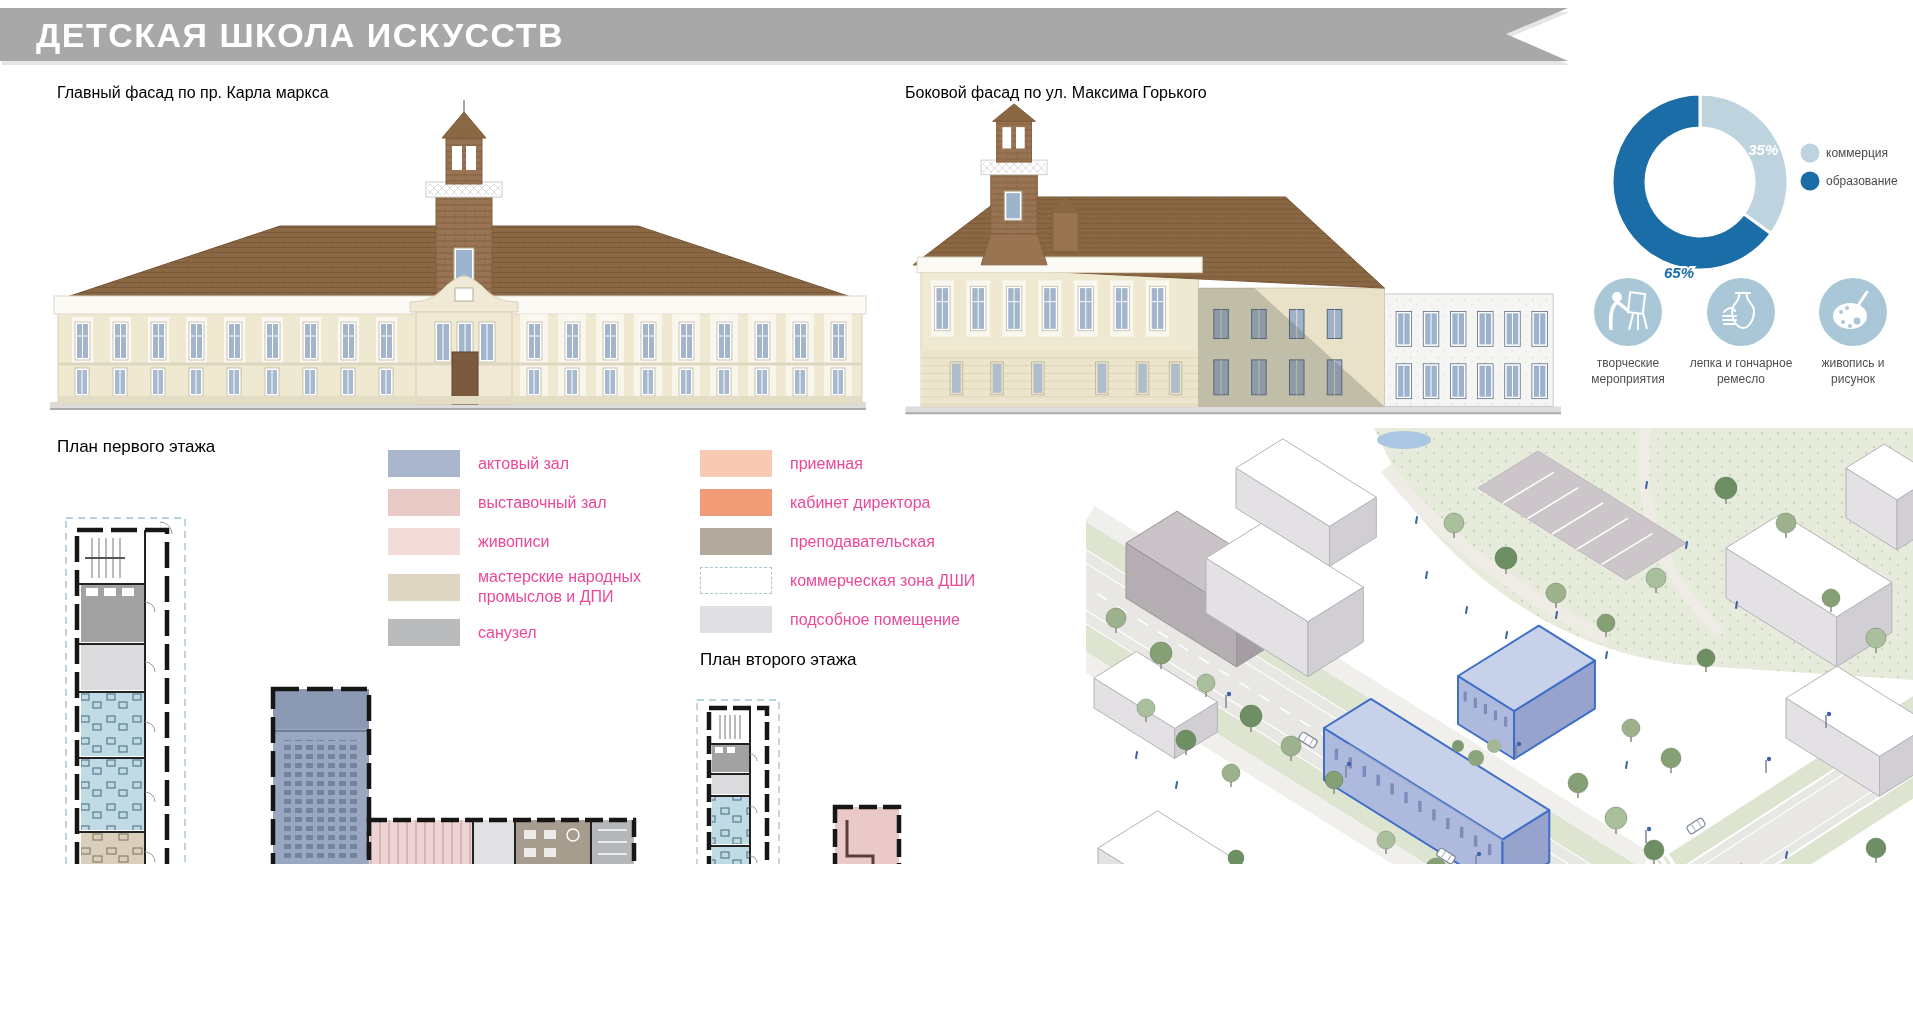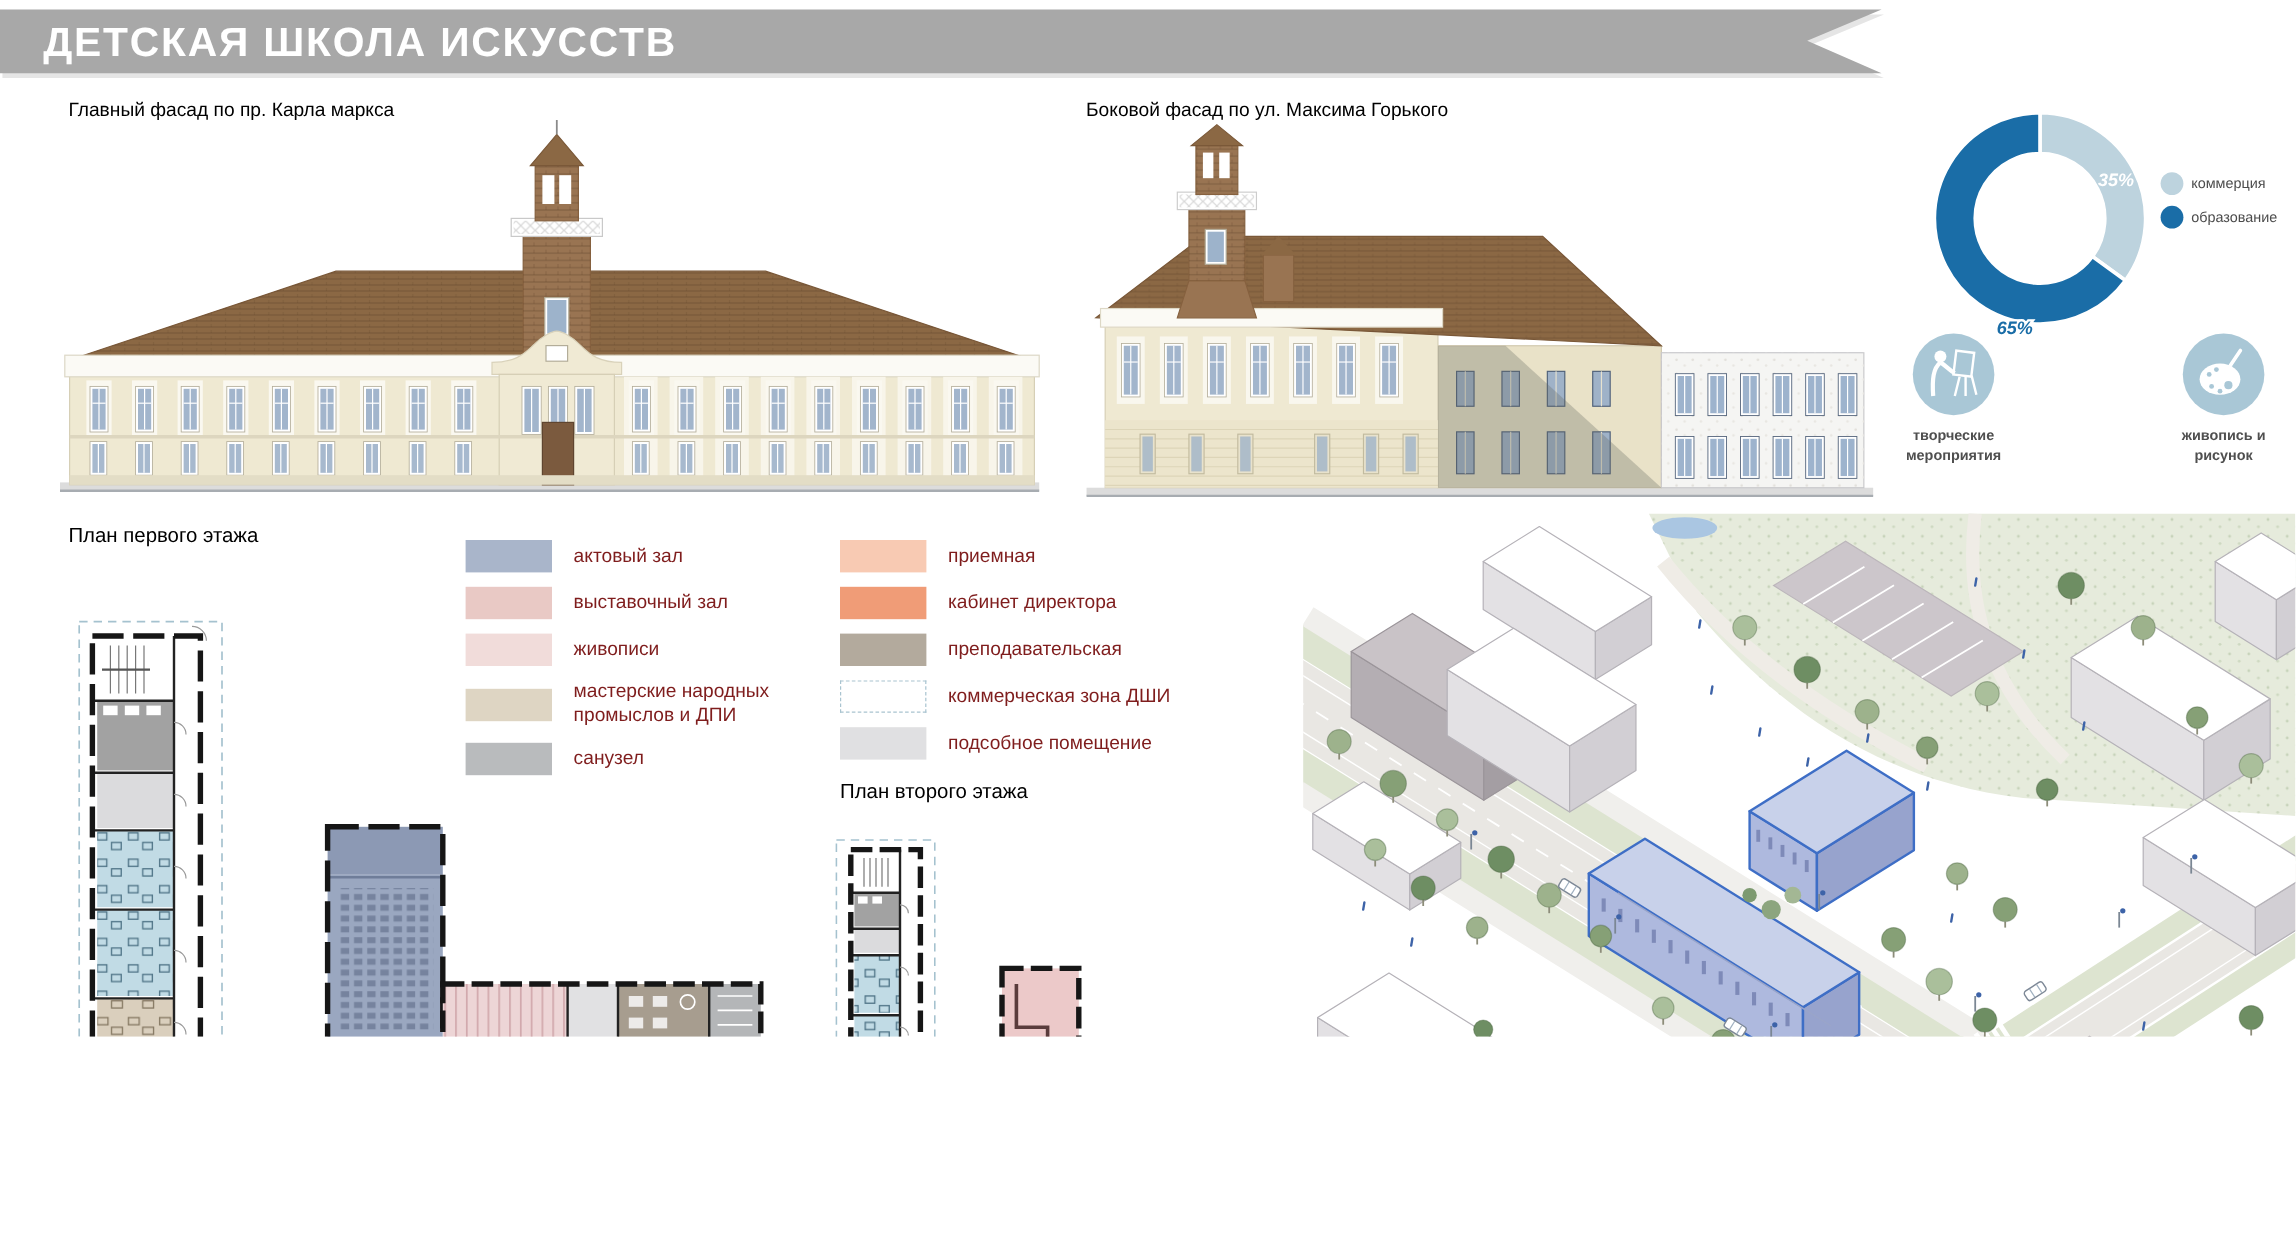--- a/index.html
+++ b/index.html
@@ -5,24 +5,24 @@
   html,body{margin:0;padding:0;background:#fff;}
   .board{position:relative;width:1913px;height:864px;background:#fff;overflow:hidden;
          font-family:"Liberation Sans","DejaVu Sans",sans-serif;}
   .abs{position:absolute;}
   .caption{font-size:16px;color:#000000;}
   .plan-title{font-size:17px;color:#000000;}
   .legend-col{display:flex;flex-direction:column;}
   .legend-row{display:flex;align-items:center;margin-bottom:12px;}
   .swatch{width:72px;height:27px;margin-right:18px;flex:none;}
   .swatch.dashed{border:1.5px dashed #a9c4d0;background:#fff;box-sizing:border-box;}
-  .legend-label{font-size:16px;color:#7f1d1d;line-height:1.25;white-space:pre-line;}
+  .legend-label{font-size:16px;color:#ec4899;line-height:1.25;white-space:pre-line;}
   .activity{position:absolute;width:150px;display:flex;flex-direction:column;align-items:center;}
   .act-circle{width:68px;height:68px;border-radius:50%;display:flex;align-items:center;justify-content:center;}
-  .act-label{margin-top:9px;font-size:12px;line-height:1.35;color:#4f4f4f;text-align:center;white-space:pre-line;font-weight:bold;}
+  .act-label{margin-top:9px;font-size:12px;line-height:1.35;color:#4f4f4f;text-align:center;white-space:pre-line;}
   svg text{font-family:"Liberation Sans","DejaVu Sans",sans-serif;}
 </style>
 </head>
 <body>
 
 <svg width="0" height="0" style="position:absolute">
 <defs>
   <pattern id="seats" width="11" height="9" patternUnits="userSpaceOnUse">
         <rect x="1" y="1" width="7" height="5" fill="#76839e"></rect>
       </pattern>
@@ -415,20 +415,32 @@
           <rect x="31" y="11" width="15" height="20" transform="rotate(7 38 21)"></rect>
           <path d="M35,32 L31,48 M45,31 L49,47 M40,32 L40,48"></path>
         </g>
         <circle cx="19" cy="15" r="5" fill="#ffffff"></circle>
         <path d="M19,20 C13,25 12,34 13,48 M19,20 C24,23 27,27 31,29" stroke="#ffffff" fill="none" stroke-width="3.5"></path>
       </svg>
     </div>
     <div class="act-label">творческие
 мероприятия</div>
   </div>
+  <div class="activity" style="left:1666px;top:278px">
+    <div class="act-circle" style="background: rgb(169, 199, 214);">
+      <svg width="60" height="60" viewBox="0 0 60 60">
+        <g stroke="#ffffff" fill="none" stroke-width="2" stroke-linecap="round">
+          <path d="M25,11 h14 M28,11 C30,19 21,21 21,29 C21,39 27,46 32,46 C37,46 43,39 43,29 C43,21 34,19 36,11"></path>
+          <path d="M13,30 c4,-5 9,-5 11,-1 M12,34 h13 M12,38 h13 M13,42 h11"></path>
+        </g>
+      </svg>
+    </div>
+    <div class="act-label">лепка и гончарное
+ремесло</div>
+  </div>
   <div class="activity" style="left:1778px;top:278px">
     <div class="act-circle" style="background: rgb(169, 199, 214);">
       <svg width="60" height="60" viewBox="0 0 60 60">
         <ellipse cx="27" cy="34" rx="17" ry="13" fill="#ffffff"></ellipse>
         <circle cx="34" cy="39" r="3.4" fill="#a9c7d6"></circle>
         <circle cx="18" cy="30" r="2" fill="#a9c7d6"></circle>
         <circle cx="24" cy="26" r="2" fill="#a9c7d6"></circle>
         <circle cx="20" cy="40" r="2" fill="#a9c7d6"></circle>
         <circle cx="27" cy="44" r="2" fill="#a9c7d6"></circle>
         <line x1="44" y1="10" x2="30" y2="31" stroke="#ffffff" stroke-width="3" stroke-linecap="round"></line>

